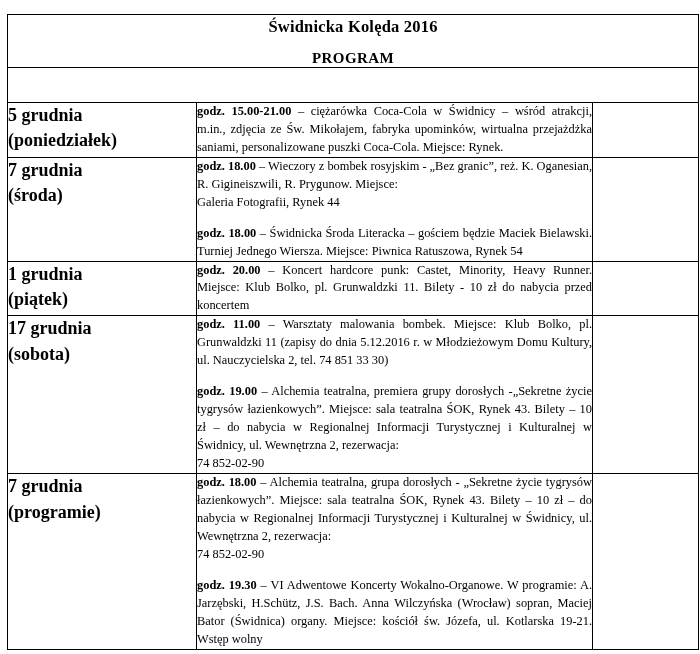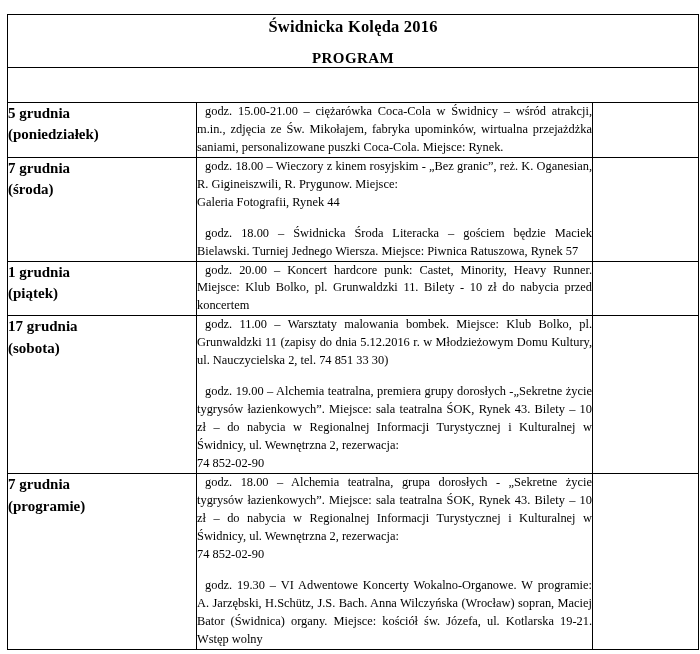--- a/index.html
+++ b/index.html
@@ -58,21 +58,21 @@
   }
 
   
   .spacer-cell {
     height: 34px;
   }
 
   
   .date-cell {
     padding: 6px 6px 6px 9px;
-    font-size: 15px;
+    font-size: 18px;
     font-weight: bold;
     line-height: 1.42;
     margin-left: 20px;
   }
   .date-cell .day-name {
     display: block;
   }
   .desc-cell {
     padding: 6px 7px 6px 8px;
     font-size: 12.4px;
@@ -81,22 +81,21 @@
     text-justify: inter-word;
     hyphens: none;
   }
   .desc-cell p {
     margin: 0 0 0 0;
   }
   .desc-cell p + p {
     margin-top: 13px;
   }
   .desc-cell .hour {
-    font-weight: normal;
-    margin-left: 8px;
+    font-weight: bold;
   }
   .extra-cell {
     padding: 6px;
   }
   .last-line {
     text-align: right;
   }
 </style>
 </head>
 <body>
@@ -132,22 +131,22 @@
         </td>
         <td class="extra-cell"></td>
       </tr>
 
       <tr>
         <td class="date-cell">
           <span class="day-name">7 grudnia</span>
           <span class="day-name">(środa)</span>
         </td>
         <td class="desc-cell">
-          <p><span class="hour">godz. 18.00</span><span> – Wieczory z kinem rosyjskim - „Bez granic”, reż. K. Oganesian, R. Gigineiszwili, R. Prygunow. Miejsce:</span><br><span class="last-line">Galeria Fotografii, Rynek 44</span></p>
-          <p><span class="hour">godz. 18.00</span><span> – Świdnicka Środa Literacka – gościem będzie Maciek Bielawski. Turniej Jednego Wiersza. Miejsce: Piwnica Ratuszowa, Rynek 57</span></p>
+          <p><span class="hour">godz. 18.00</span><span> – Wieczory z bombek rosyjskim - „Bez granic”, reż. K. Oganesian, R. Gigineiszwili, R. Prygunow. Miejsce:</span><br><span class="last-line">Galeria Fotografii, Rynek 44</span></p>
+          <p><span class="hour">godz. 18.00</span><span> – Świdnicka Środa Literacka – gościem będzie Maciek Bielawski. Turniej Jednego Wiersza. Miejsce: Piwnica Ratuszowa, Rynek 54</span></p>
         </td>
         <td class="extra-cell"></td>
       </tr>
 
       <tr>
         <td class="date-cell">
           <span class="day-name">1 grudnia</span>
           <span class="day-name">(piątek)</span>
         </td>
         <td class="desc-cell">

